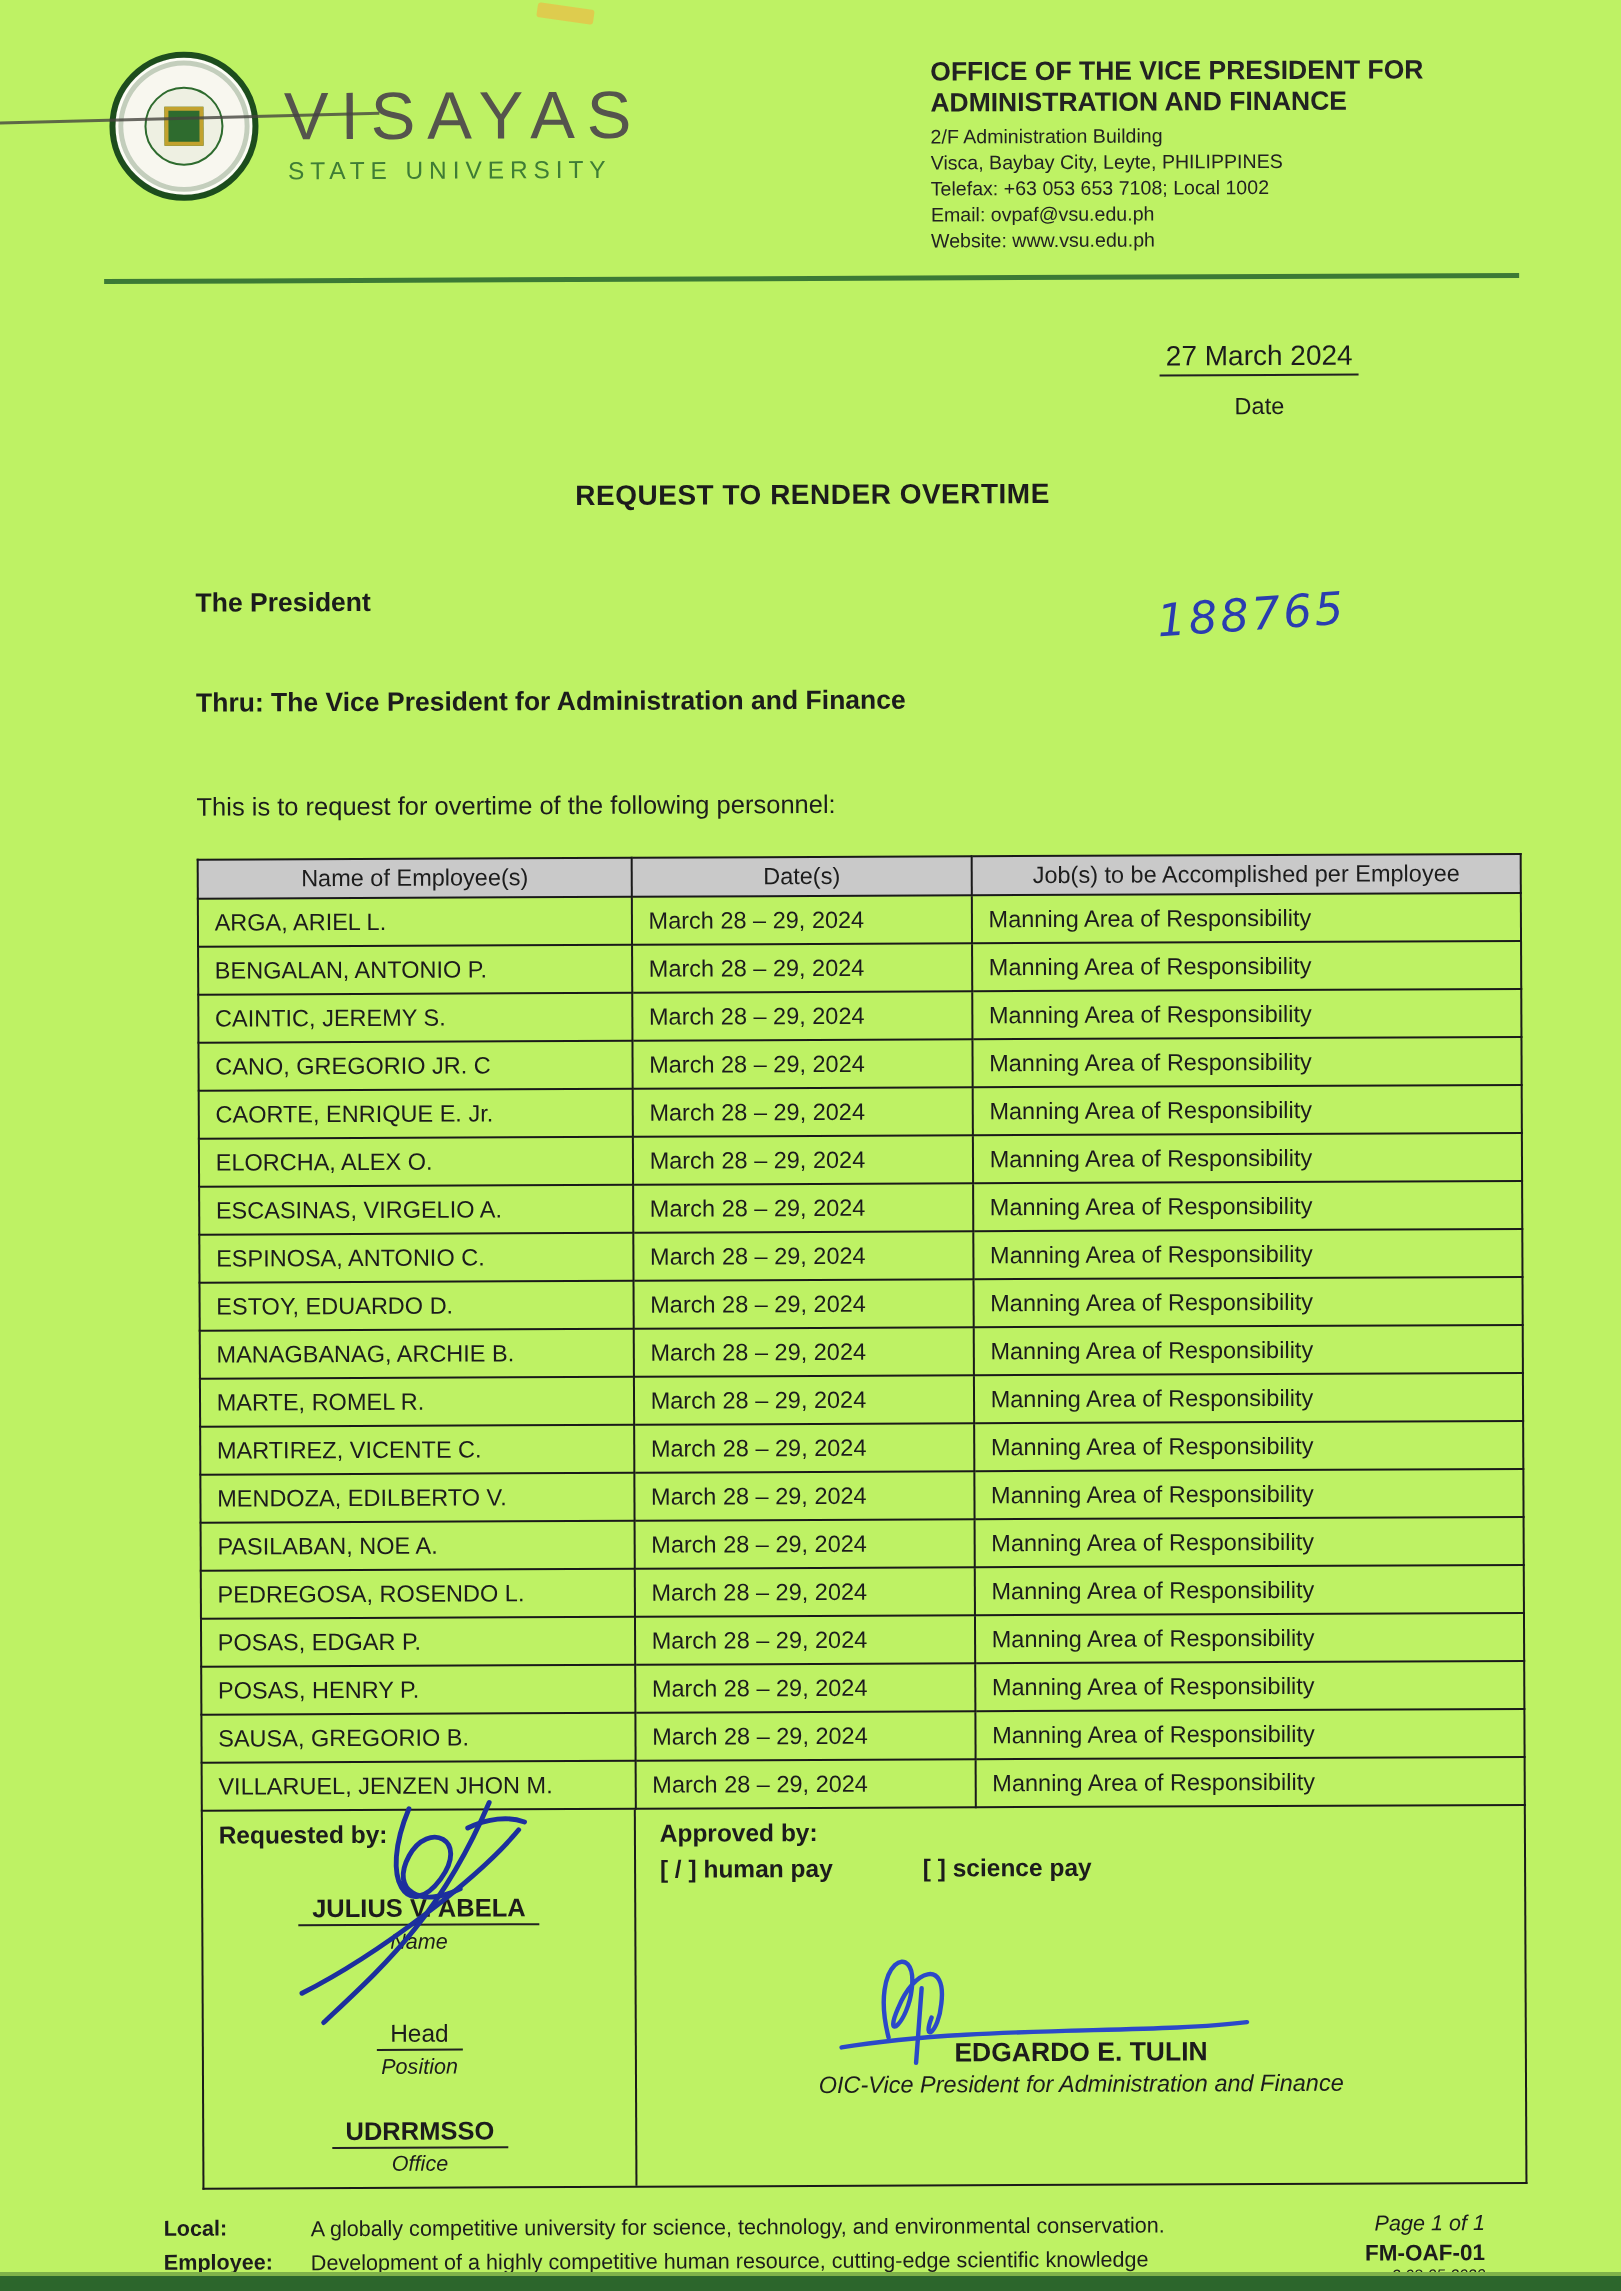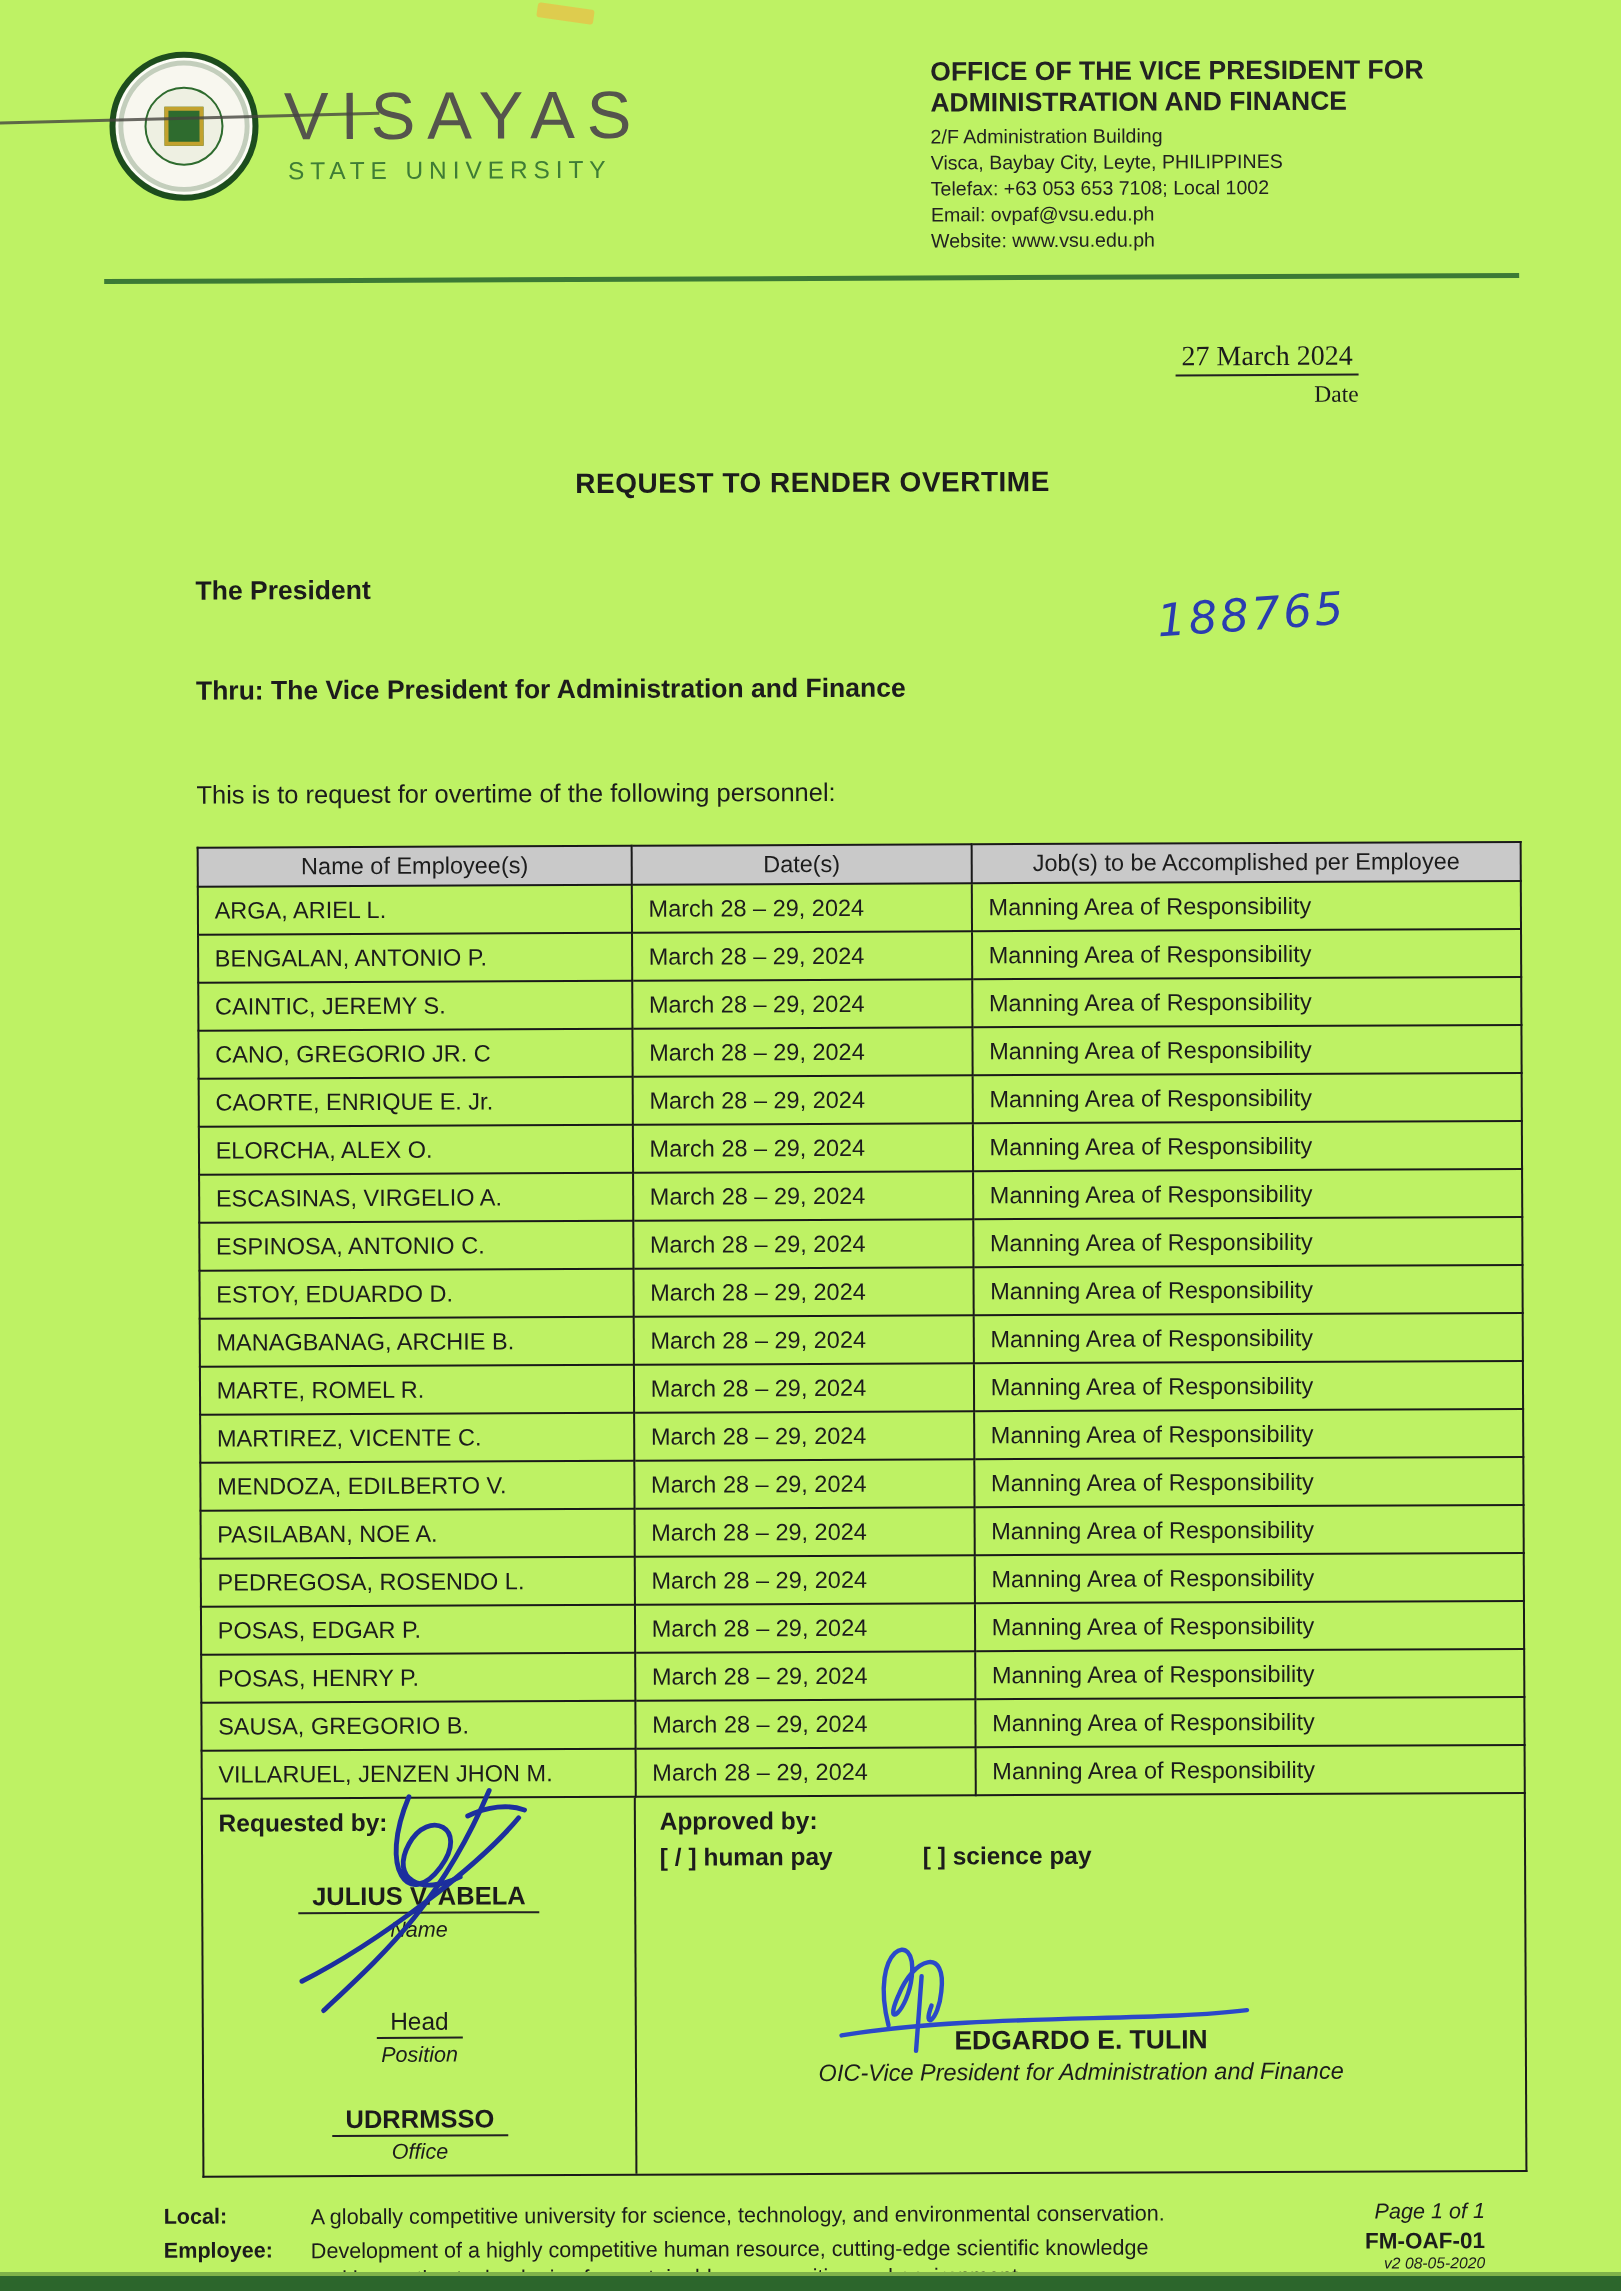--- a/index.html
+++ b/index.html
@@ -54,23 +54,23 @@
   .artifact-line {
     position:absolute; left:0; top:114px; width:384px; height:2.9px;
     background:#45453f; opacity:.8; transform:rotate(-1.2deg);
   }
   .artifact-mark {
     position:absolute; left:537px; top:5.9px; width:57px; height:14.7px;
     background:#e4c64a; opacity:.85; transform:rotate(8deg); border-radius:2.9px;
   }
   
   .date-row { display:flex; justify-content:flex-end; margin-top:61px; padding-right:161px; }
-  .date-box { text-align:right;font-family:Liberation Serif, serif; }
+  .date-box { text-align:center; }
   .date-value { font-size:28px; border-bottom:2px solid #222; padding:0 5.9px 2px; }
-  .date-label { font-size:23.5px; margin-top:5px; }
+  .date-label { font-size:23.5px; margin-top:17px; }
   .doc-title { margin-top:57px; text-align:center; font-weight:bold; font-size:28px; letter-spacing:0.5px; }
   .para { margin-left:90px; font-size:26.5px; }
   .recipient { margin-top:74px; font-weight:bold; }
   .thru { margin-top:69px; font-weight:bold; }
   .intro { margin-top:74px; font-size:25.5px; font-weight:400; }
   .handwritten-number {
     position:absolute; left:1157px; top:588px;
     font-family:"DejaVu Sans", sans-serif; font-style:italic;
     font-size:45px; color:#2b3db0; transform:rotate(-4deg); letter-spacing:2.9px;
   }

